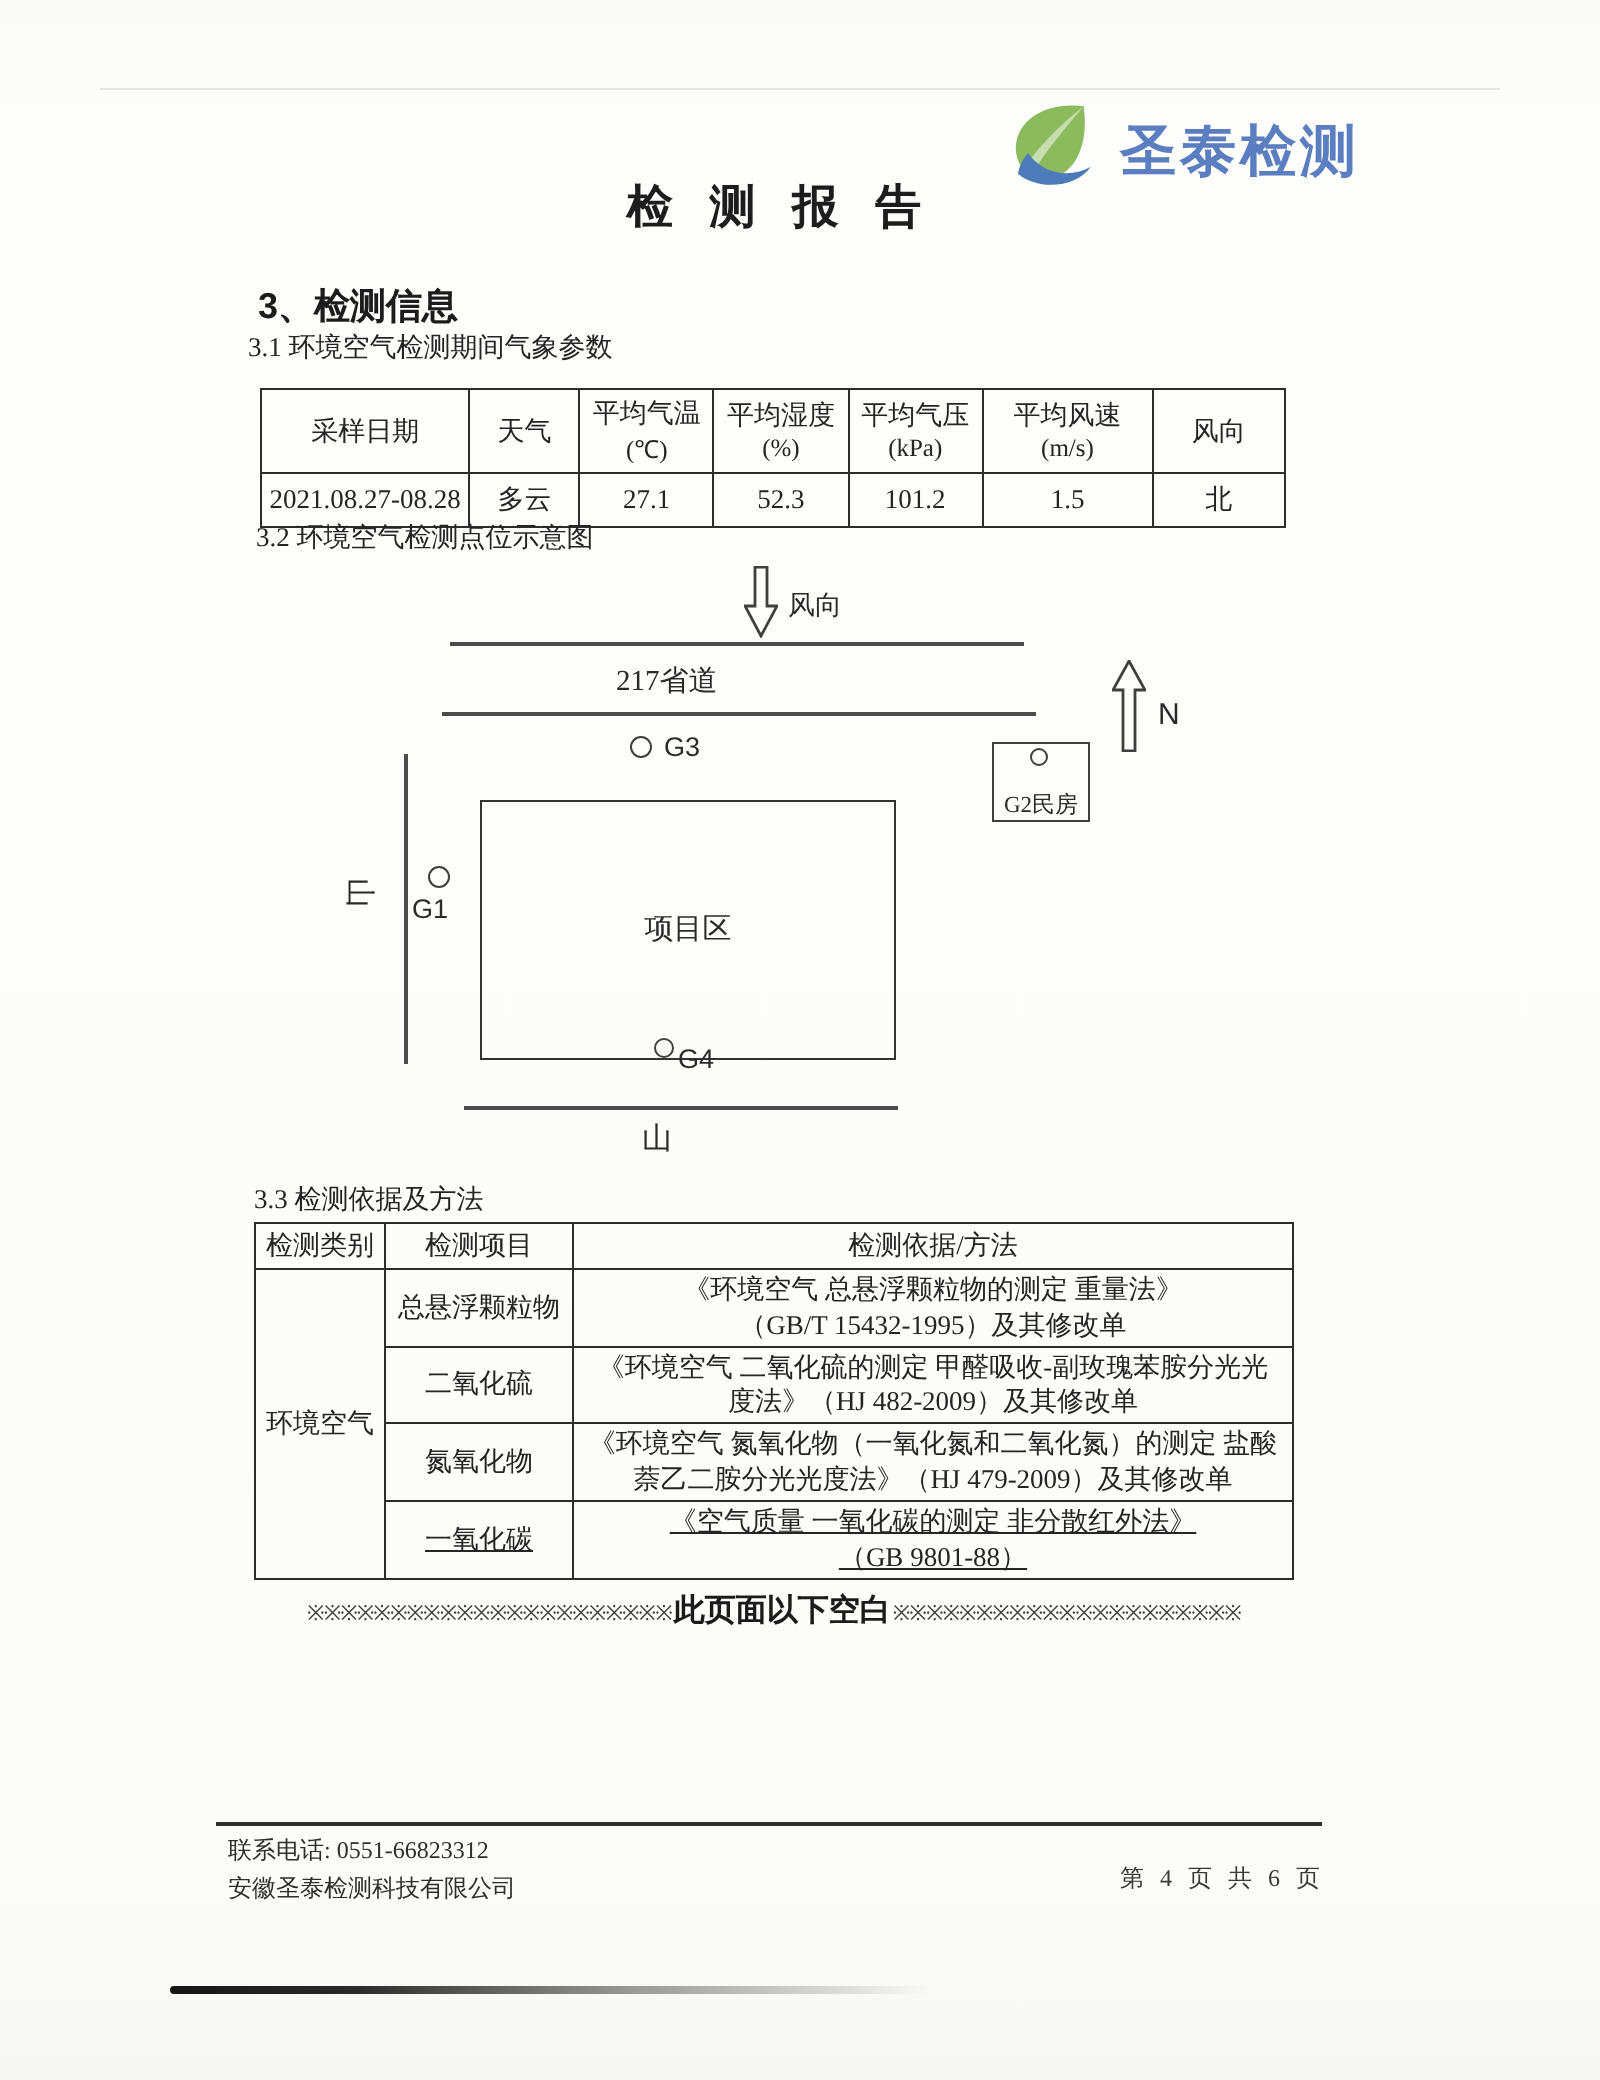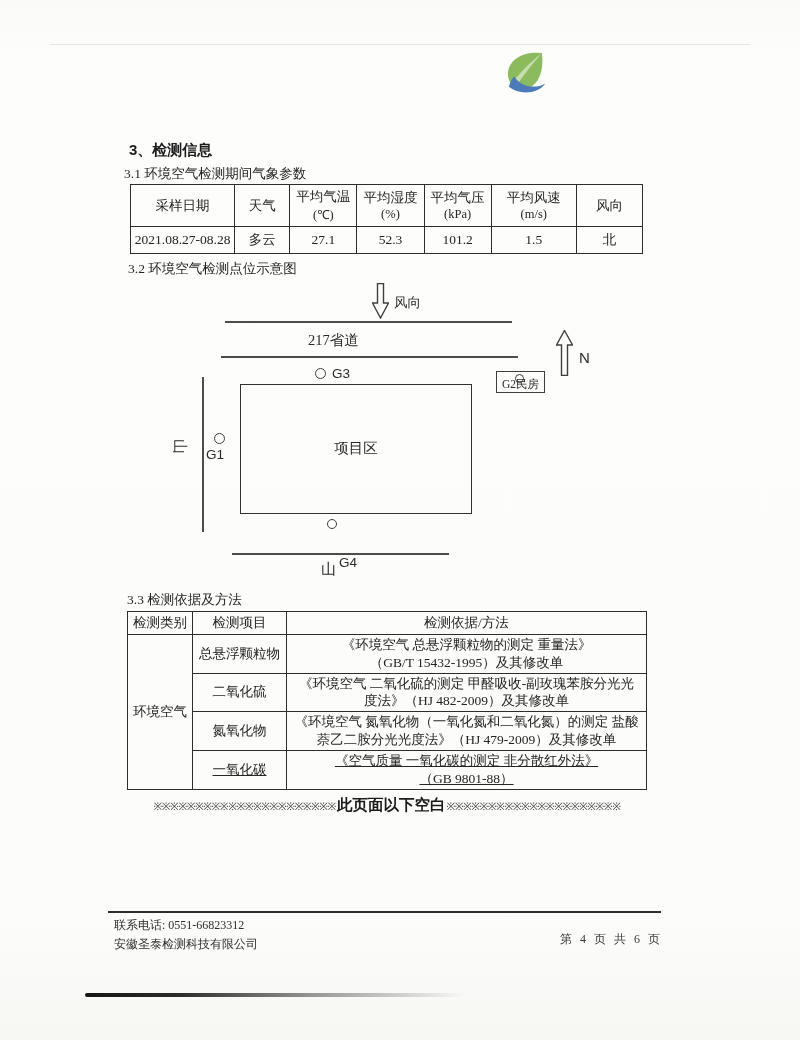--- a/index.html
+++ b/index.html
@@ -28,48 +28,48 @@
   .logo-text { font-family:"Liberation Sans", sans-serif; font-weight:bold; font-size:28px; letter-spacing:2px; }
 
   
   .title { left:290px; top:88px; width:200px; text-align:center;
            font-family:"Liberation Sans", sans-serif; font-weight:bold;
            font-size:23px; letter-spacing:6px; color:#1d1d1d; }
   .report-no { left:290px; top:117px; width:200px; text-align:center;
                font-weight:bold; font-size:15px; letter-spacing:0.5px; }
 
   .sec-heading { left:129px; top:141px; font-family:"Liberation Sans", sans-serif;
-                 font-weight:bold; font-size:15px; color:#1c1c1c; }
+                 font-weight:bold; font-size:18px; color:#1c1c1c; }
   .sub-label { font-size:13.5px; color:#242424; }
   .s31-label { left:124px; top:165px; }
   .s32-label { left:128px; top:260px; }
   .s33-label { left:127px; top:591px; }
 
   
   table { border-collapse:collapse; table-layout:fixed; }
   th,td { border:1.6px solid #2d2d2d; text-align:center; vertical-align:middle;
           font-weight:normal; font-size:13.5px; color:#242424; padding:1px 2px; }
-  .weather-table { left:130px; top:184px; }
+  .weather-table { left:130px; top:194px; }
   .weather-table table { width:513px; }
   .weather-table .unit { font-size:12.5px; }
   .weather-table thead tr { height:42px; }
   .weather-table tbody tr { height:27px; }
 
   .methods-table { left:127px; top:611px; }
   .methods-table table { width:519px; }
   .methods-table .m1,.methods-table .m2 { line-height:1.32; }
   .methods-table thead tr { height:23px; }
 
   
   .dline { position:absolute; background:#4c4c4c; }
   .dcircle { position:absolute; border:1.6px solid #3f3f3f; border-radius:50%; background:transparent; }
   .dlabel { position:absolute; font-size:13.5px; color:#2a2a2a; }
   .arrow-svg path { fill:none; stroke:#3f3f3f; stroke-width:1.4; }
-  .g2-box { left:496px; top:371px; width:49px; height:22px; border:1.6px solid #3f3f3f; }
-  .project-rect { left:240px; top:384px; width:232px; height:130px; border:1.8px solid #333; }
+  .g2-box { left:496px; top:371px; width:49px; height:40px; border:1.6px solid #3f3f3f; }
+  .project-rect { left:240px; top:400px; width:208px; height:130px; border:1.8px solid #333; }
 
   
   .blank-notice { left:124px; top:795px; width:526px; white-space:nowrap; overflow:hidden;
                   display:flex; align-items:center; justify-content:center; }
   .blank-notice .marks { font-size:10.5px; color:#3c3c3c; letter-spacing:-0.5px; }
   .blank-notice .blank-text { font-family:"Liberation Sans", sans-serif; font-weight:bold;
                               font-size:15.5px; color:#1b1b1b; margin:0 1px; }
 
   
   .footer-line { left:108px; top:911px; width:553px; height:2px; background:#2e2e2e; }
@@ -86,22 +86,24 @@
   <div class="abs scan-smudge"></div>
 
   <div class="abs logo">
     <span>
       <svg width="52" height="46" viewBox="0 0 60 52">
         <path d="M46 3 C22 0 5 13 7 30 C9 41 17 47 26 45 C41 42 49 26 46 3 Z" fill="#8cbb5d"></path>
         <path d="M46 3 C32 14 19 27 9 42 L15 44 C23 30 35 16 46 3 Z" fill="#ffffff" opacity="0.5"></path>
         <path d="M14 30 C20 40 36 46 50 38 C42 50 20 52 8 42 C9 37 11 33 14 30 Z" fill="#4d7ab8"></path>
       </svg>
     </span>
-  </div>
-
+    <span class="logo-text" style="color:#5b7ec0;">圣泰检测</span>
+  </div>
+
+  <div class="abs title">检 测 报 告</div>
 
   <div class="abs sec-heading">3、检测信息</div>
   <div class="abs sub-label s31-label">3.1 环境空气检测期间气象参数</div>
 
   <div class="abs weather-table">
     <table>
       <colgroup>
         <col style="width:104px">
           <col style="width:55px">
           <col style="width:67px">
@@ -182,21 +184,21 @@
     <div class="dlabel" style="left:172px; top:437px; font-size:15px; transform:rotate(90deg);">山</div>
 
     <div class="dcircle" style="left:214px; top:433px; width:11px; height:11px;"></div>
     <div class="dlabel sans" style="left:206px; top:447px;">G1</div>
 
     <div class="abs project-rect">
       <div class="dlabel" style="left:0; top:54px; width:100%; text-align:center; font-size:14.5px;">项目区</div>
     </div>
 
     <div class="dcircle" style="left:327px; top:519px; width:10px; height:10px;"></div>
-    <div class="dlabel sans" style="left:339px; top:522px;margin-top:33px;">G4</div>
+    <div class="dlabel sans" style="left:339px; top:522px;">G4</div>
 
     <div class="dline" style="left:232px; top:553px; width:217px; height:2px;"></div>
     <div class="dlabel" style="left:321px; top:560px; font-size:15px;">山</div>
   </div>
 
   <div class="abs sub-label s33-label">3.3 检测依据及方法</div>
 
   <div class="abs methods-table">
     <table>
       <colgroup>

